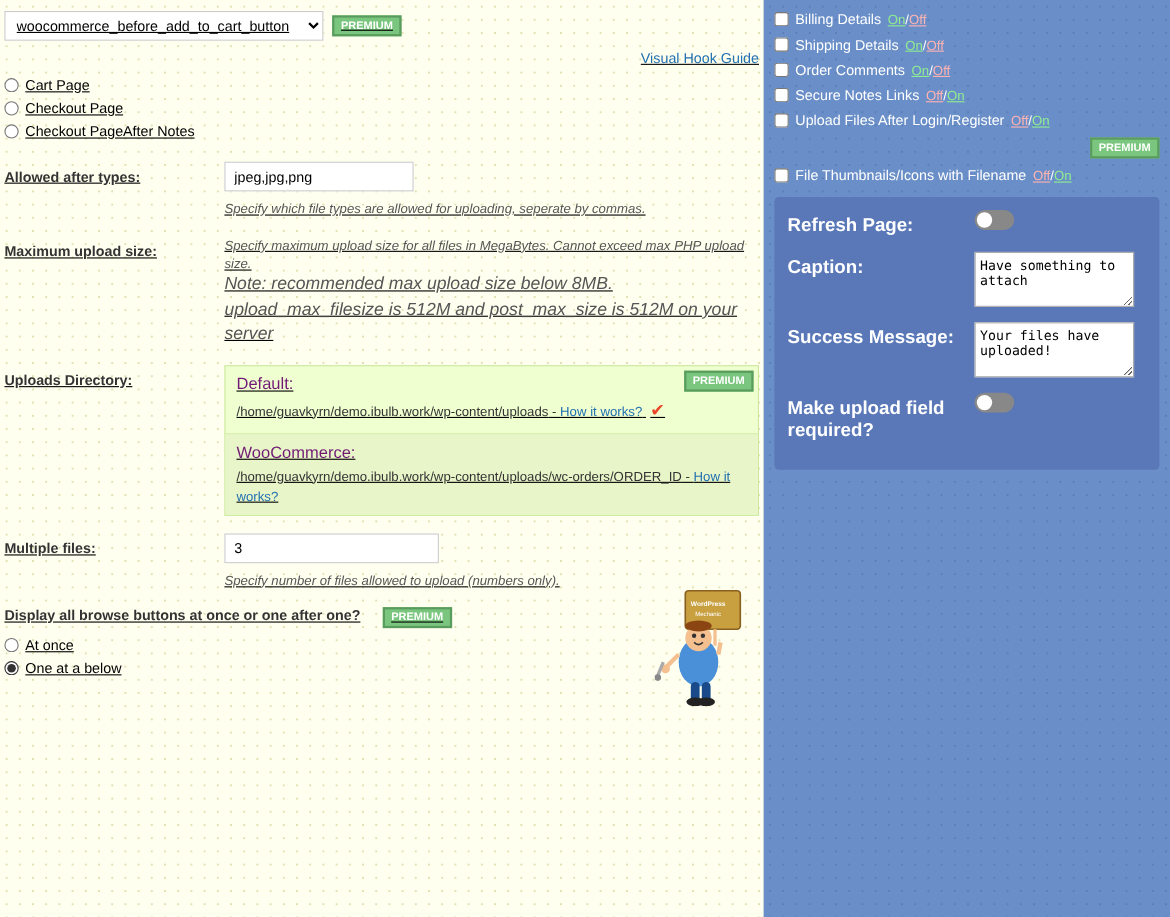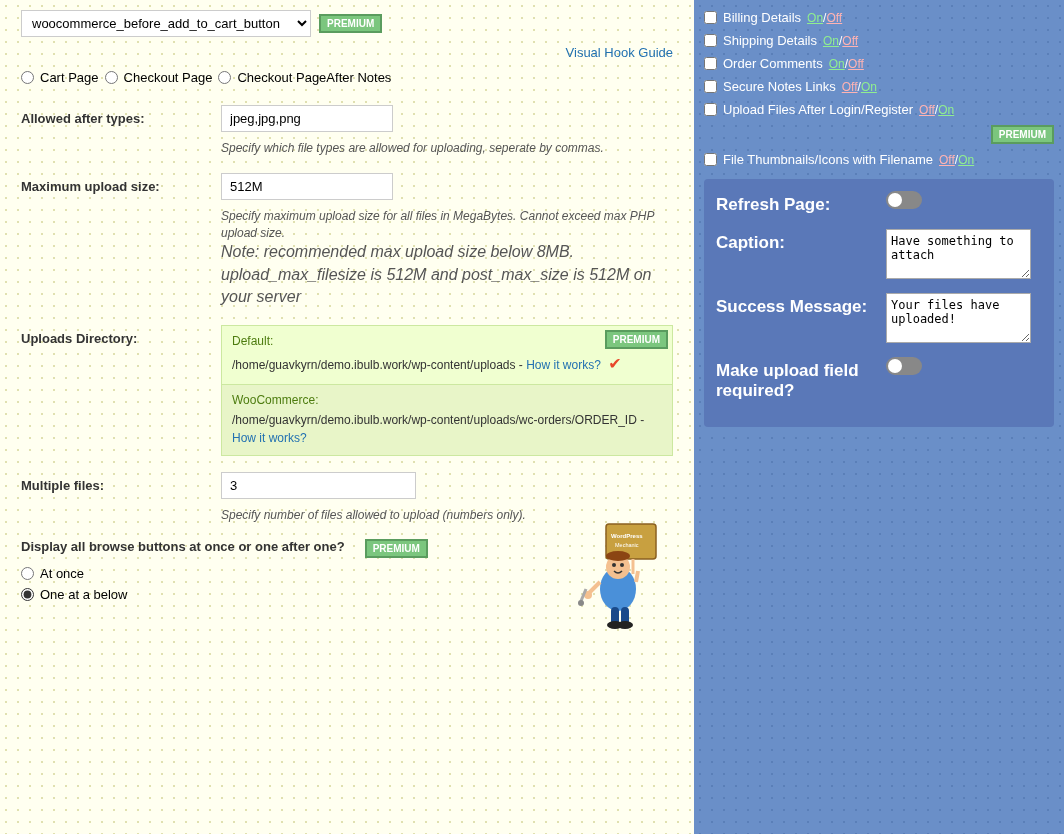--- a/index.html
+++ b/index.html
@@ -11,24 +11,25 @@
       background-size: 12px 12px;
       min-height: 834px;
     }
     .container {
       display: flex;
       width: 1064px;
       min-height: 834px;
     }
     .left-panel {
       flex: 1;
-      padding: 10px 21px;
+      padding: 10px 4px;
       background: #fffff0;
       background-image: radial-gradient(circle, #e0e0b0 1px, transparent 1px);
       background-size: 12px 12px;
+      text-decoration: underline;
     }
     .right-panel {
       width: 370px;
       background: #6a8fc8;
       background-image: radial-gradient(circle, #5a7fb8 1px, transparent 1px);
       background-size: 12px 12px;
       padding: 10px;
     }
 
     
@@ -58,20 +59,21 @@
       text-decoration: none;
       font-size: 13px;
       display: block;
       text-align: right;
       margin-bottom: 10px;
     }
 
     
     .radio-group {
       display: flex;
+      flex-direction: column;
       gap: 6px;
       margin-bottom: 20px;
     }
     .radio-item {
       display: flex;
       align-items: center;
       gap: 6px;
     }
     .radio-item input[type="radio"] {
       accent-color: #333;
@@ -122,22 +124,22 @@
       position: relative;
     }
     .uploads-section {
       padding: 8px 10px;
       border-bottom: 1px solid #cce8a0;
     }
     .uploads-section:last-child {
       border-bottom: none;
     }
     .uploads-section-label {
-      font-size: 12px;
-      color: #4d7c0f;
+      font-size: 15px;
+      color: #701a75;
       margin-bottom: 4px;
     }
     .uploads-path {
       font-size: 12px;
       color: #333;
       line-height: 1.5;
     }
     .uploads-path a {
       color: #2271b1;
       text-decoration: none;
@@ -292,21 +294,20 @@
       <div class="form-label">Allowed after types:</div>
       <div class="form-content">
         <input type="text" class="text-input" value="jpeg,jpg,png" style="">
         <div class="hint-text">Specify which file types are allowed for uploading, seperate by commas.</div>
       </div>
     </div>
 
     <div class="form-row">
       <div class="form-label">Maximum upload size:</div>
       <div class="form-content">
-        <input type="text" class="text-input" value="512M" style="">
         <div class="hint-text">Specify maximum upload size for all files in MegaBytes. Cannot exceed max PHP upload size.</div>
         <div class="note-text">Note: recommended max upload size below 8MB.</div>
         <div class="note-text">upload_max_filesize is 512M and post_max_size is 512M on your server</div>
       </div>
     </div>
 
     <div class="form-row">
       <div class="form-label">Uploads Directory:</div>
       <div class="form-content">
         <div class="uploads-box">

